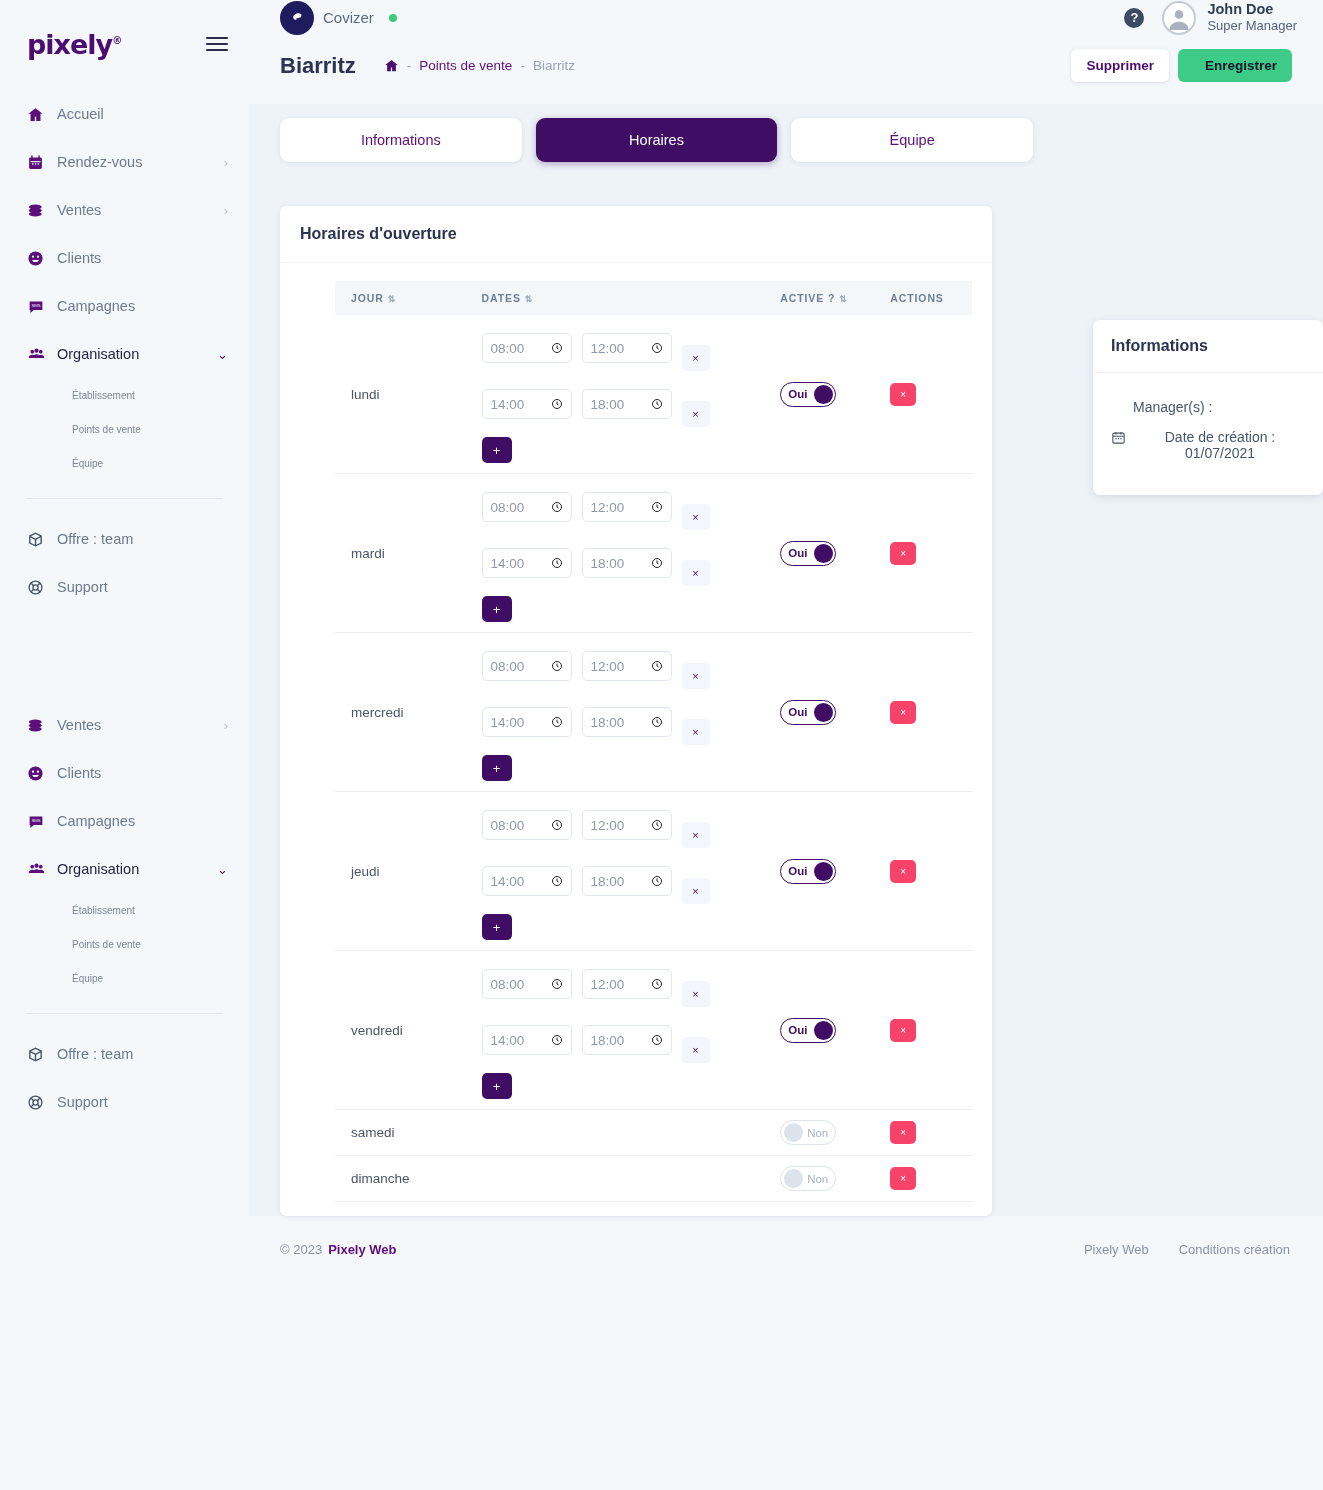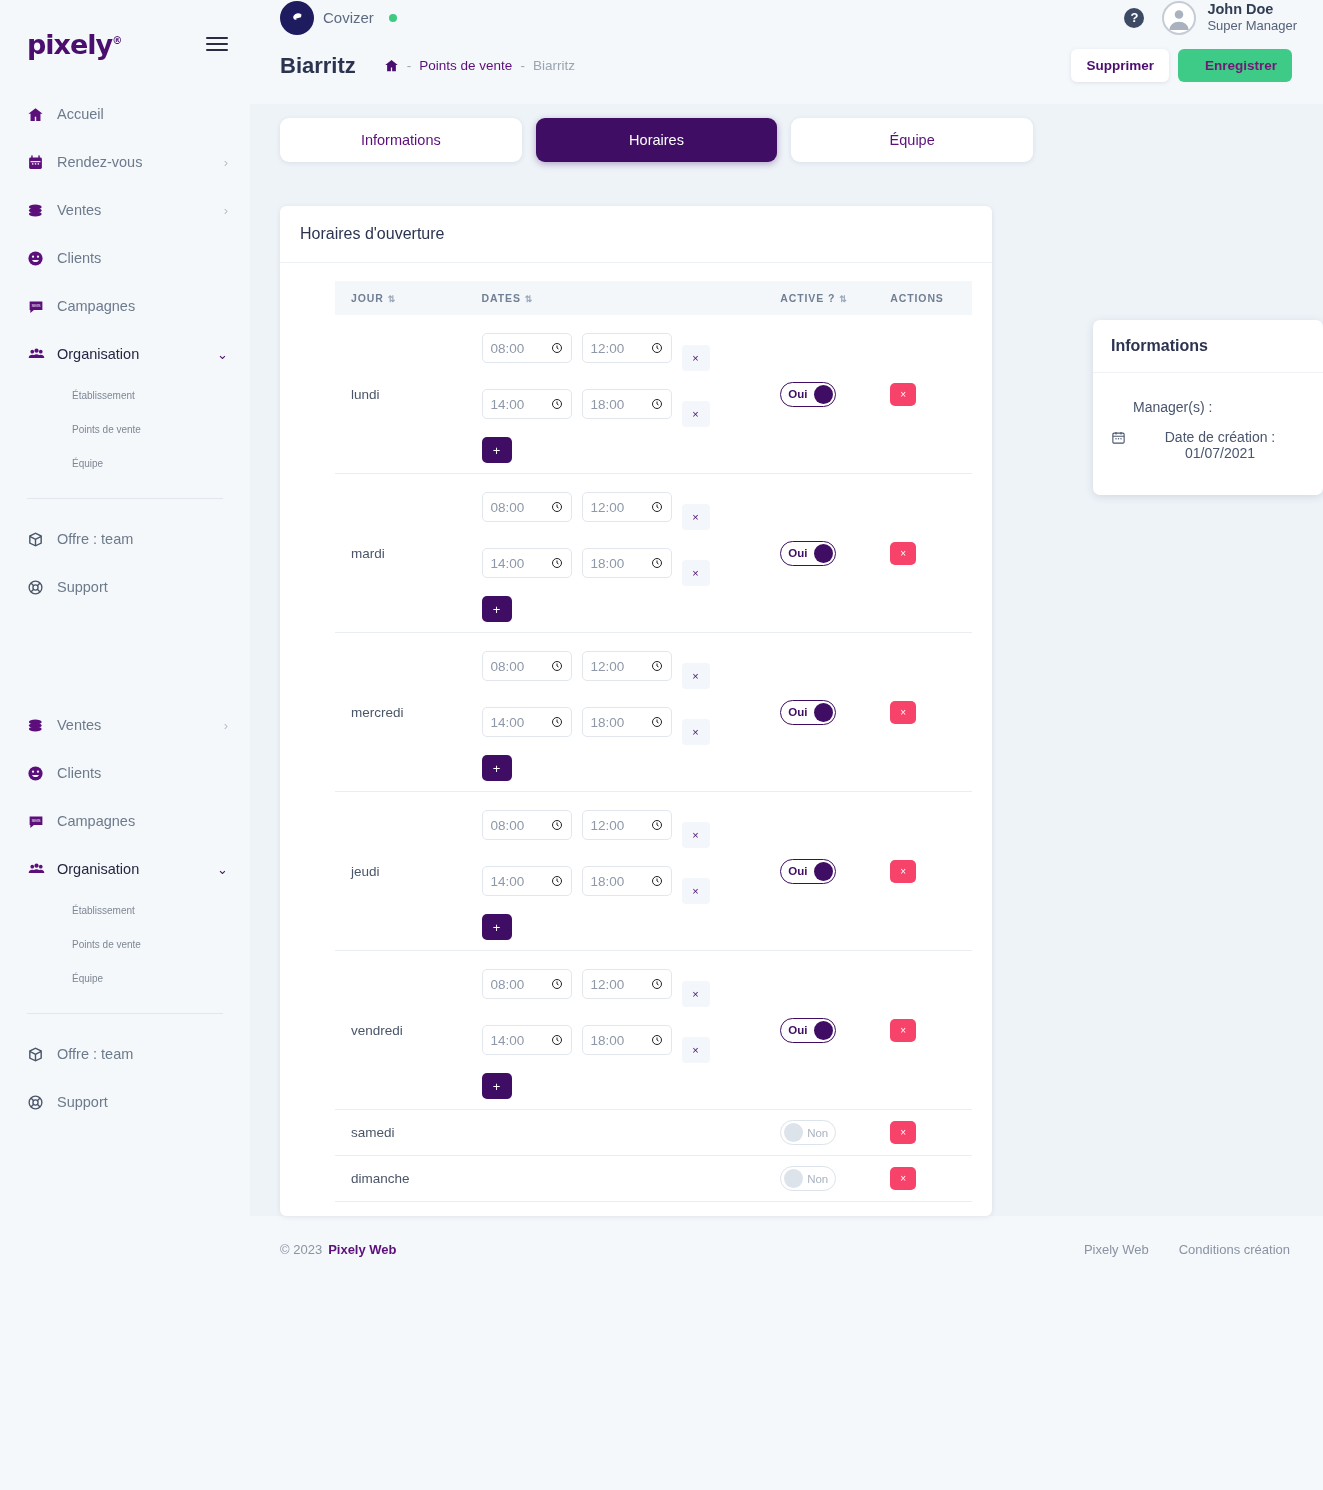--- a/index.html
+++ b/index.html
@@ -68,36 +68,36 @@
   .crumbs { display: flex; align-items: center; gap: 8px; margin-left: 28px;
             font-size: 13.5px; }
   .crumbs .home { color: #4b0d6e; display: flex; align-items: center; }
   .crumbs .sep { color: #99a3b3; }
   .crumbs .clink { color: #5c0f7b; cursor: pointer; }
   .crumbs .ccur { color: #9aa4b2; }
   .head-actions { margin-left: auto; display: flex; gap: 9px; padding-right: 13px; }
   .btn { border: none; border-radius: 6px; font-size: 13.5px; font-weight: bold;
          padding: 9px 15px; cursor: pointer; font-family: "Liberation Sans", sans-serif; }
   .btn-del { background: #fff; color: #4b0d6e; box-shadow: 0 1px 4px rgba(40,50,80,.12); }
-  .btn-save { background: #3ecb87; color: #701a75; padding-left: 27px; }
+  .btn-save { background: #3ecb87; color: #0f172a; padding-left: 27px; }
 
   
   .tabband { background: #eef3f8; padding: 14px 0 18px 30px; }
   .tabs { display: flex; gap: 14px; max-width: 753px; }
   .tab { flex: 1; height: 44px; border-radius: 9px; background: #fff;
          display: flex; align-items: center; justify-content: center;
          font-size: 14.5px; color: #5c0f7b; cursor: pointer;
          box-shadow: 0 1px 5px rgba(40,50,80,.10); }
   .tab.sel { background: #3f0d63; color: #fff; box-shadow: 0 2px 7px rgba(63,13,99,.35); }
 
   .content { flex: 1; background: #eef3f8; padding: 26px 0 0 30px; position: relative; }
 
   .card { width: 712px; background: #fff; border-radius: 6px;
           box-shadow: 0 1px 5px rgba(40,50,80,.10); overflow: hidden; }
-  .card-head { padding: 19px 20px; font-size: 16px; font-weight: normal; color: #2b3350;
+  .card-head { padding: 19px 20px; font-size: 16px; font-weight: bold; color: #2b3350;
                border-bottom: 1px solid #eef1f5; }
   .card-body { padding: 18px 20px 14px 20px; margin-left: 35px; }
 
   table.hours { width: 100%; border-collapse: collapse; }
   table.hours thead th {
     background: #f4f7fa; text-align: left; padding: 11px 6px;
     font-size: 10.5px; font-weight: bold; letter-spacing: .9px; color: #707f93;
     text-transform: uppercase;
   }
   table.hours thead th .sorter { color: #9aa7b8; font-size: 9px; margin-left: 4px; }

